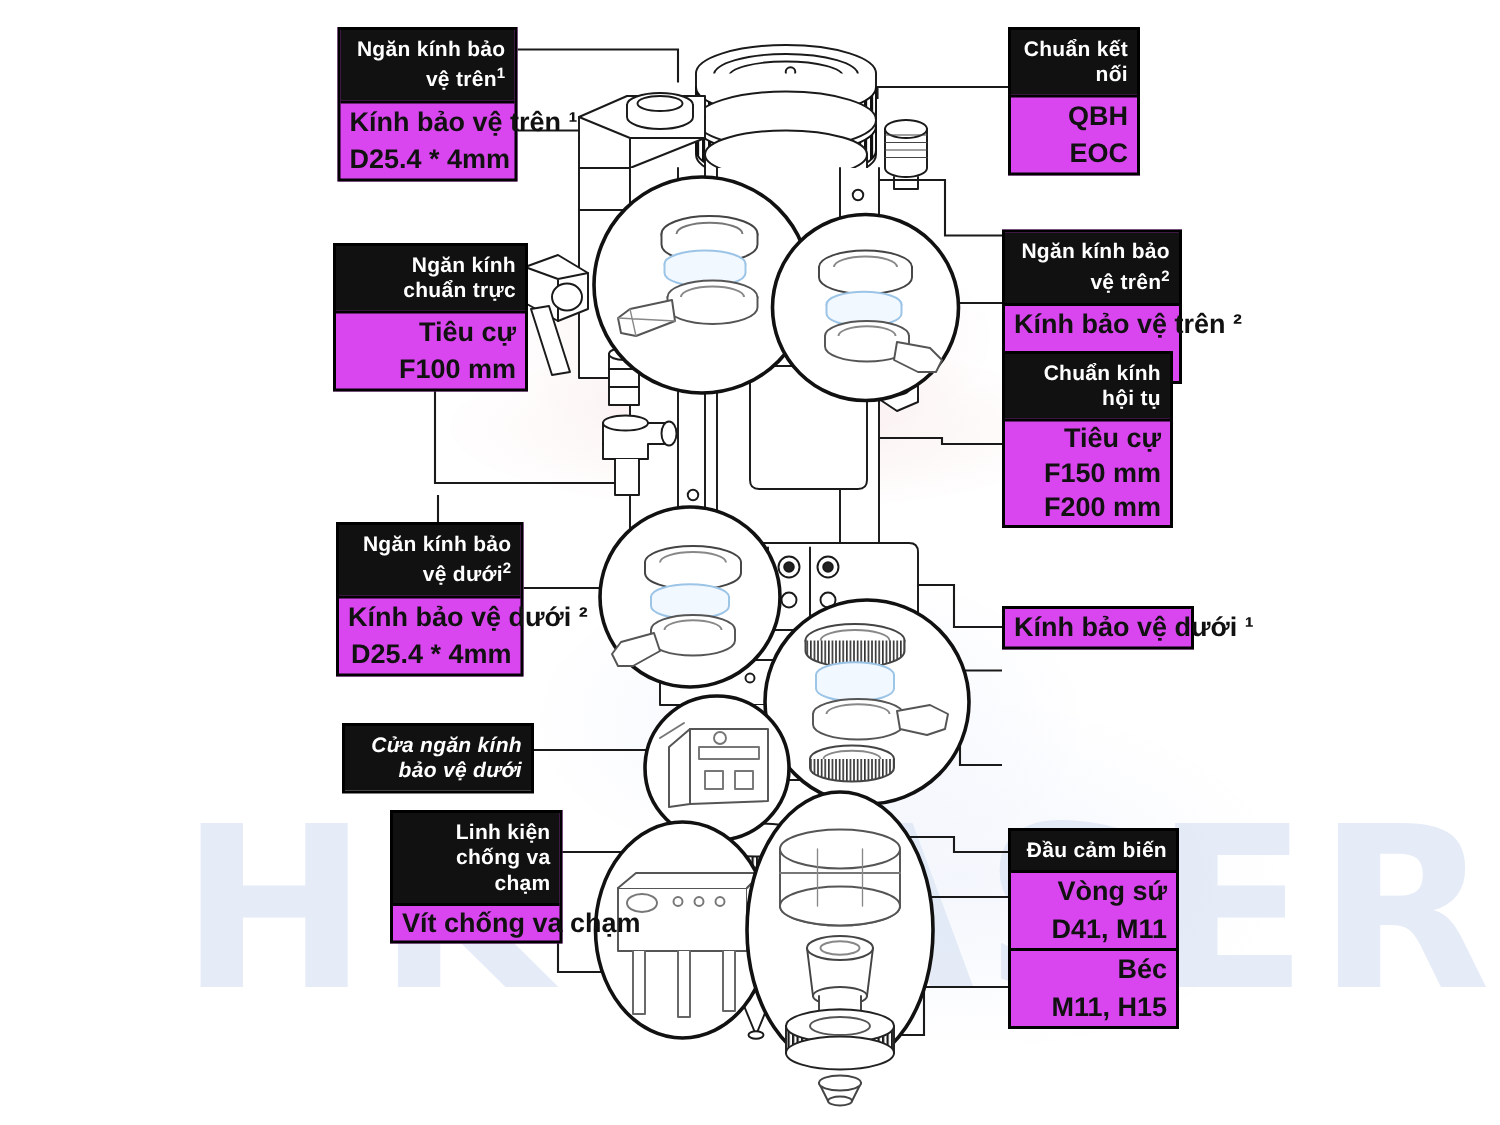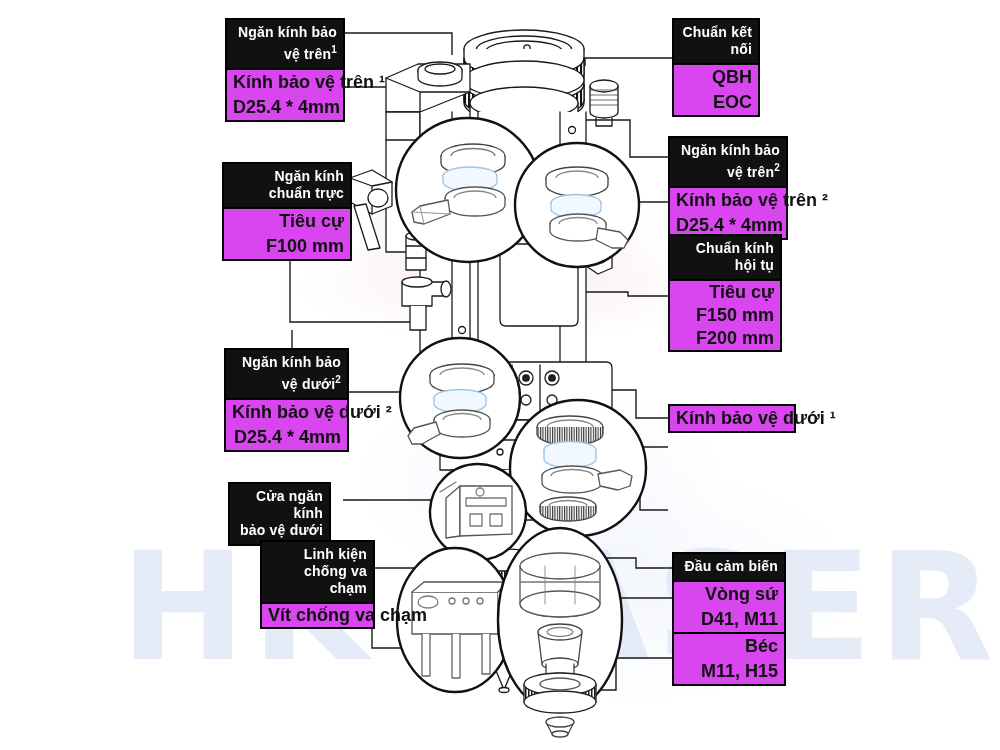--- a/index.html
+++ b/index.html
@@ -413,21 +413,21 @@
   </div>
 
   <div class="box" style="left:672px;top:18px;width:88px;">
     <div class="box-hd">Chuẩn kết nối</div>
     <div class="sect">
       <div class="row">QBH</div>
       <div class="row">EOC</div>
     </div>
   </div>
 
-  <div class="box" style="left:668px;top:136px;width:120px;">
+  <div class="box" style="left:668px;top:153px;width:120px;">
     <div class="box-hd">
       <span>Ngăn kính bảo vệ trên</span><span class="hdsup">2</span>
     </div>
     <div class="sect">
       <div class="row">Kính bảo vệ trên ²</div>
       <div class="row">D25.4 * 4mm</div>
     </div>
   </div>
 
   <div class="box" style="left:222px;top:162px;width:130px;">
@@ -456,21 +456,21 @@
       <div class="row">D25.4 * 4mm</div>
     </div>
   </div>
 
   <div class="box" style="left:668px;top:404px;width:128px;">
     <div class="sect">
       <div class="row">Kính bảo vệ dưới ¹</div>
     </div>
   </div>
 
-  <div class="box" style="left:228px;top:482px;width:103px;">
+  <div class="box" style="left:228px;top:482px;width:128px;font-style:italic;">
     <div class="box-hd two-line">
       <div>Cửa ngăn kính</div>
       <div>bảo vệ dưới</div>
     </div>
   </div>
 
   <div class="box" style="left:228px;top:540px;width:115px;margin-left:32px;">
     <div class="box-hd two-line">
       <div>Linh kiện</div>
       <div>chống va chạm</div>

